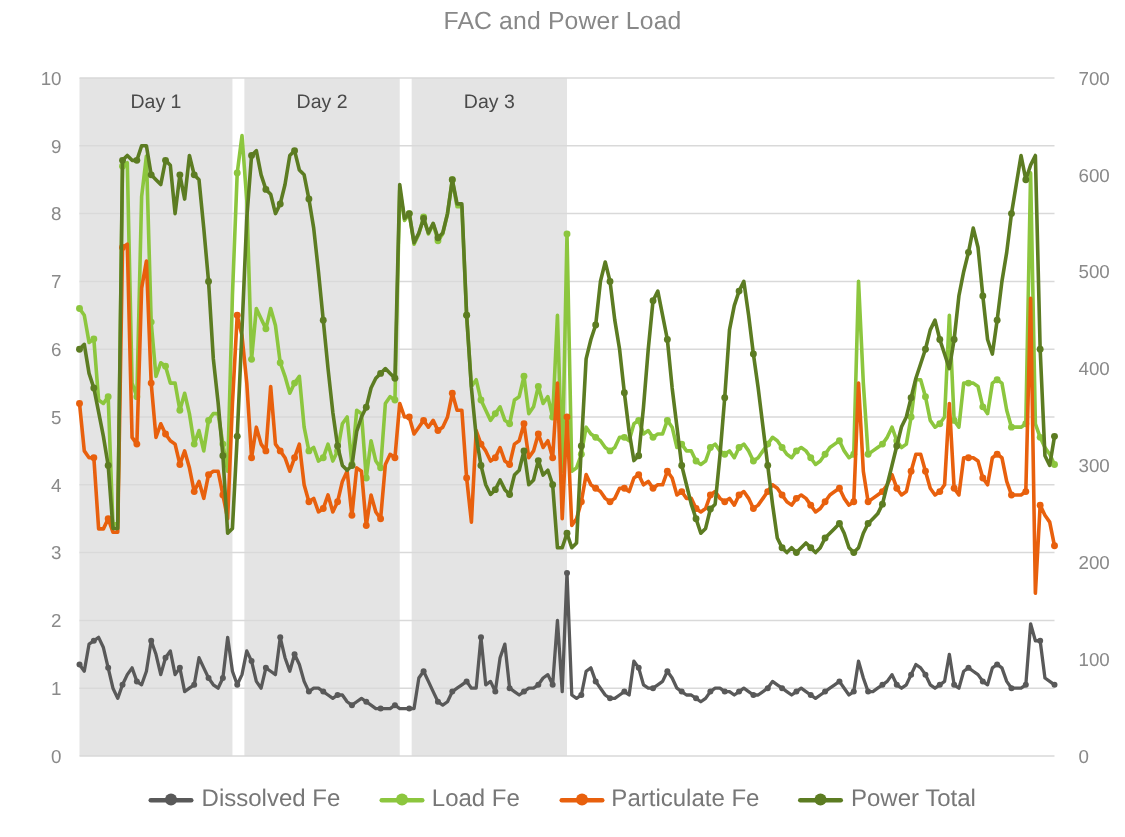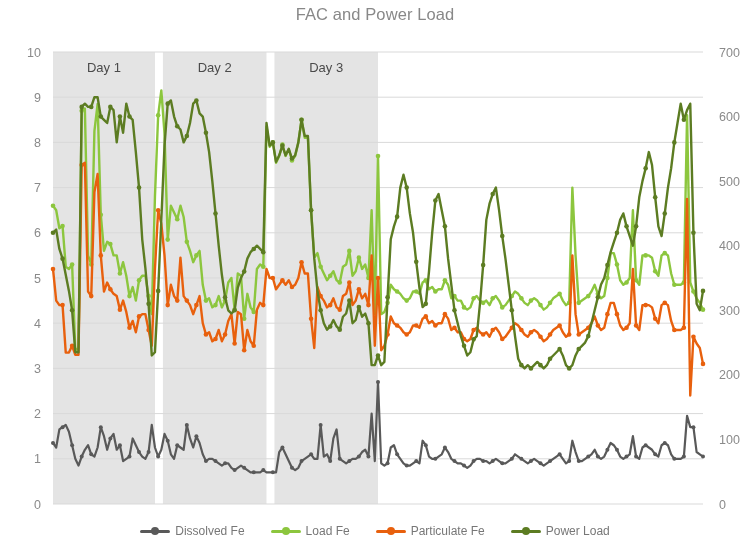--- a/index.html
+++ b/index.html
@@ -76,21 +76,21 @@
   }
   .legend-swatch b {
     position: absolute;
     left: 11px;
     top: 1px;
     width: 8px;
     height: 8px;
     border-radius: 50%;
   }
   .legend-label {
-    font-size: 12px;
+    font-size: 16px;
     color: #777777;
     font-family: "Liberation Sans", sans-serif;
     white-space: nowrap;
   }
 </style>
 </head>
 <body>
 
 <div id="chart-root">
 
@@ -455,17 +455,17 @@
           <i style="background: rgb(232, 96, 13);"></i>
           <b style="background: rgb(232, 96, 13);"></b>
         </span>
         <span class="legend-label">Particulate Fe</span>
       </div>
       <div class="legend-item">
         <span class="legend-swatch">
           <i style="background: rgb(92, 124, 34);"></i>
           <b style="background: rgb(92, 124, 34);"></b>
         </span>
-        <span class="legend-label">Power Load</span>
+        <span class="legend-label">Power Total</span>
       </div>
     </div>
 
 </div>
 
 </body></html>

